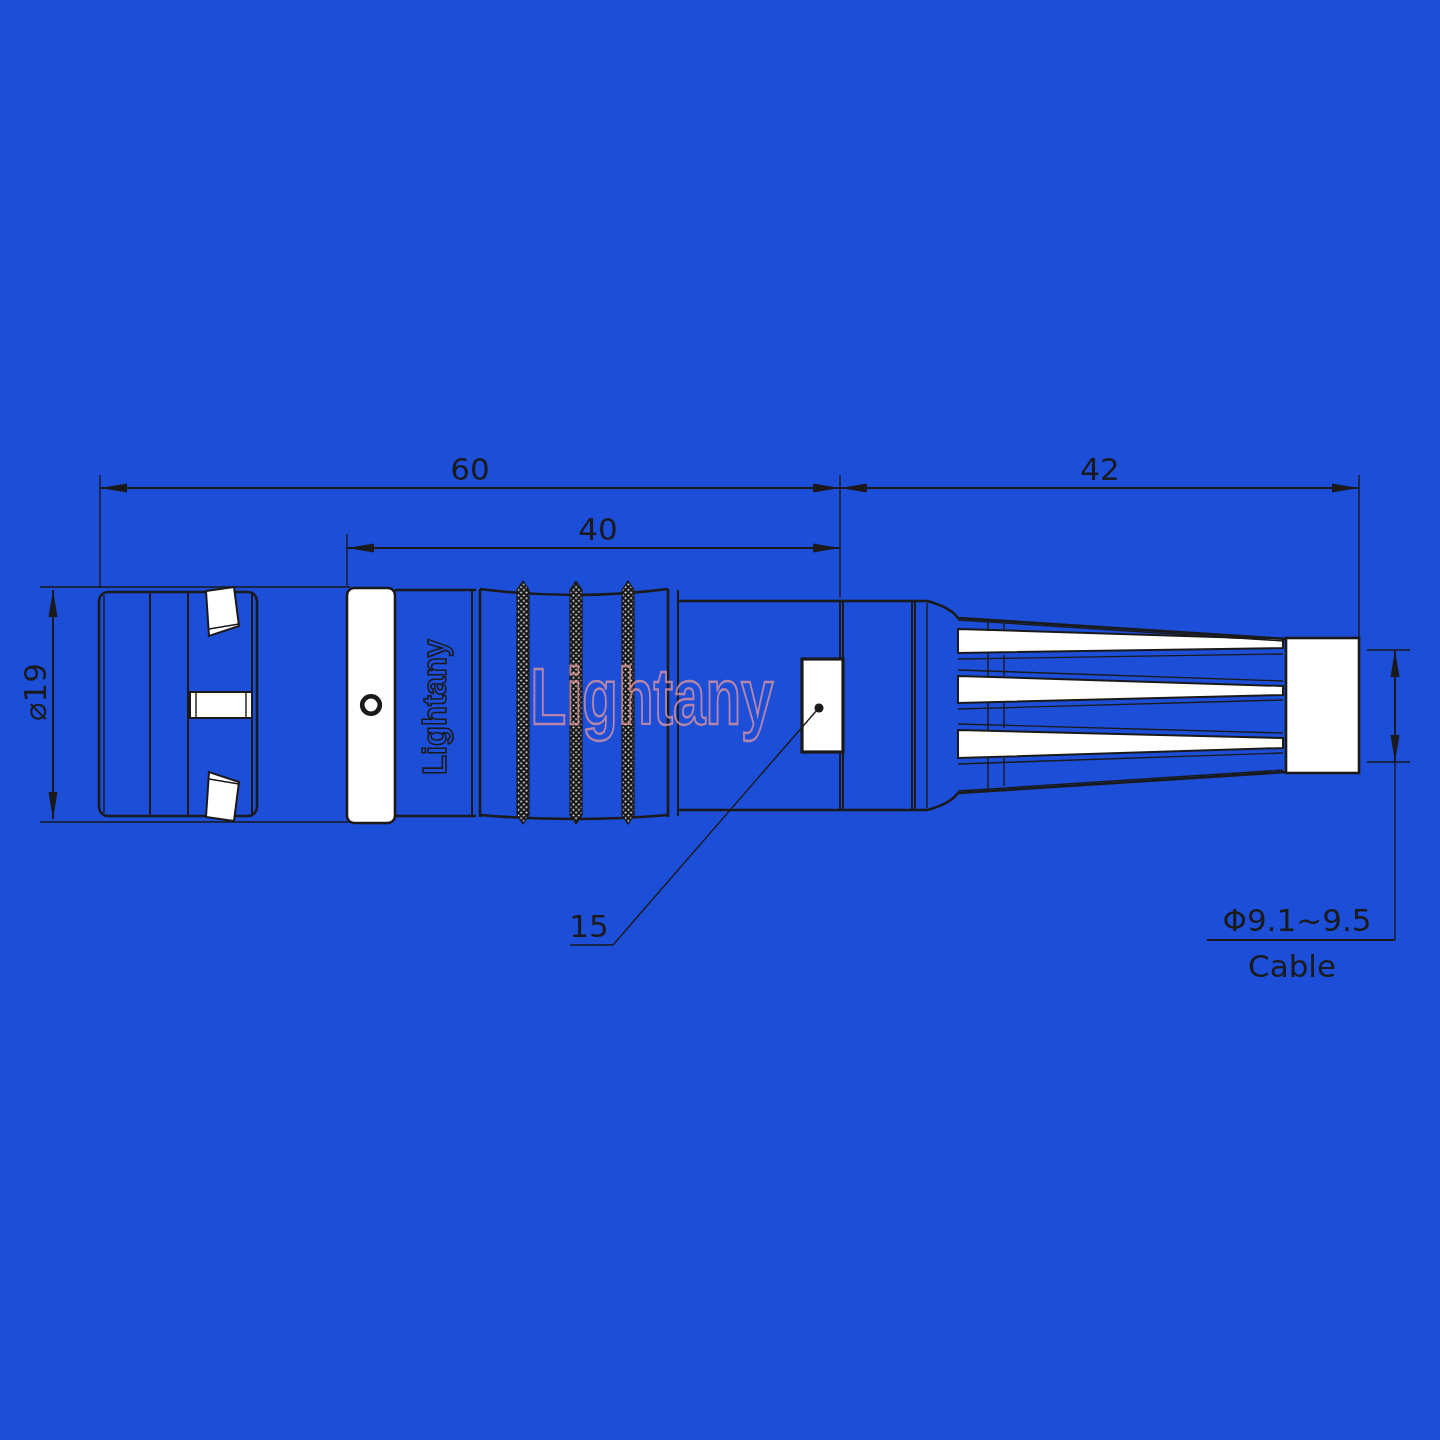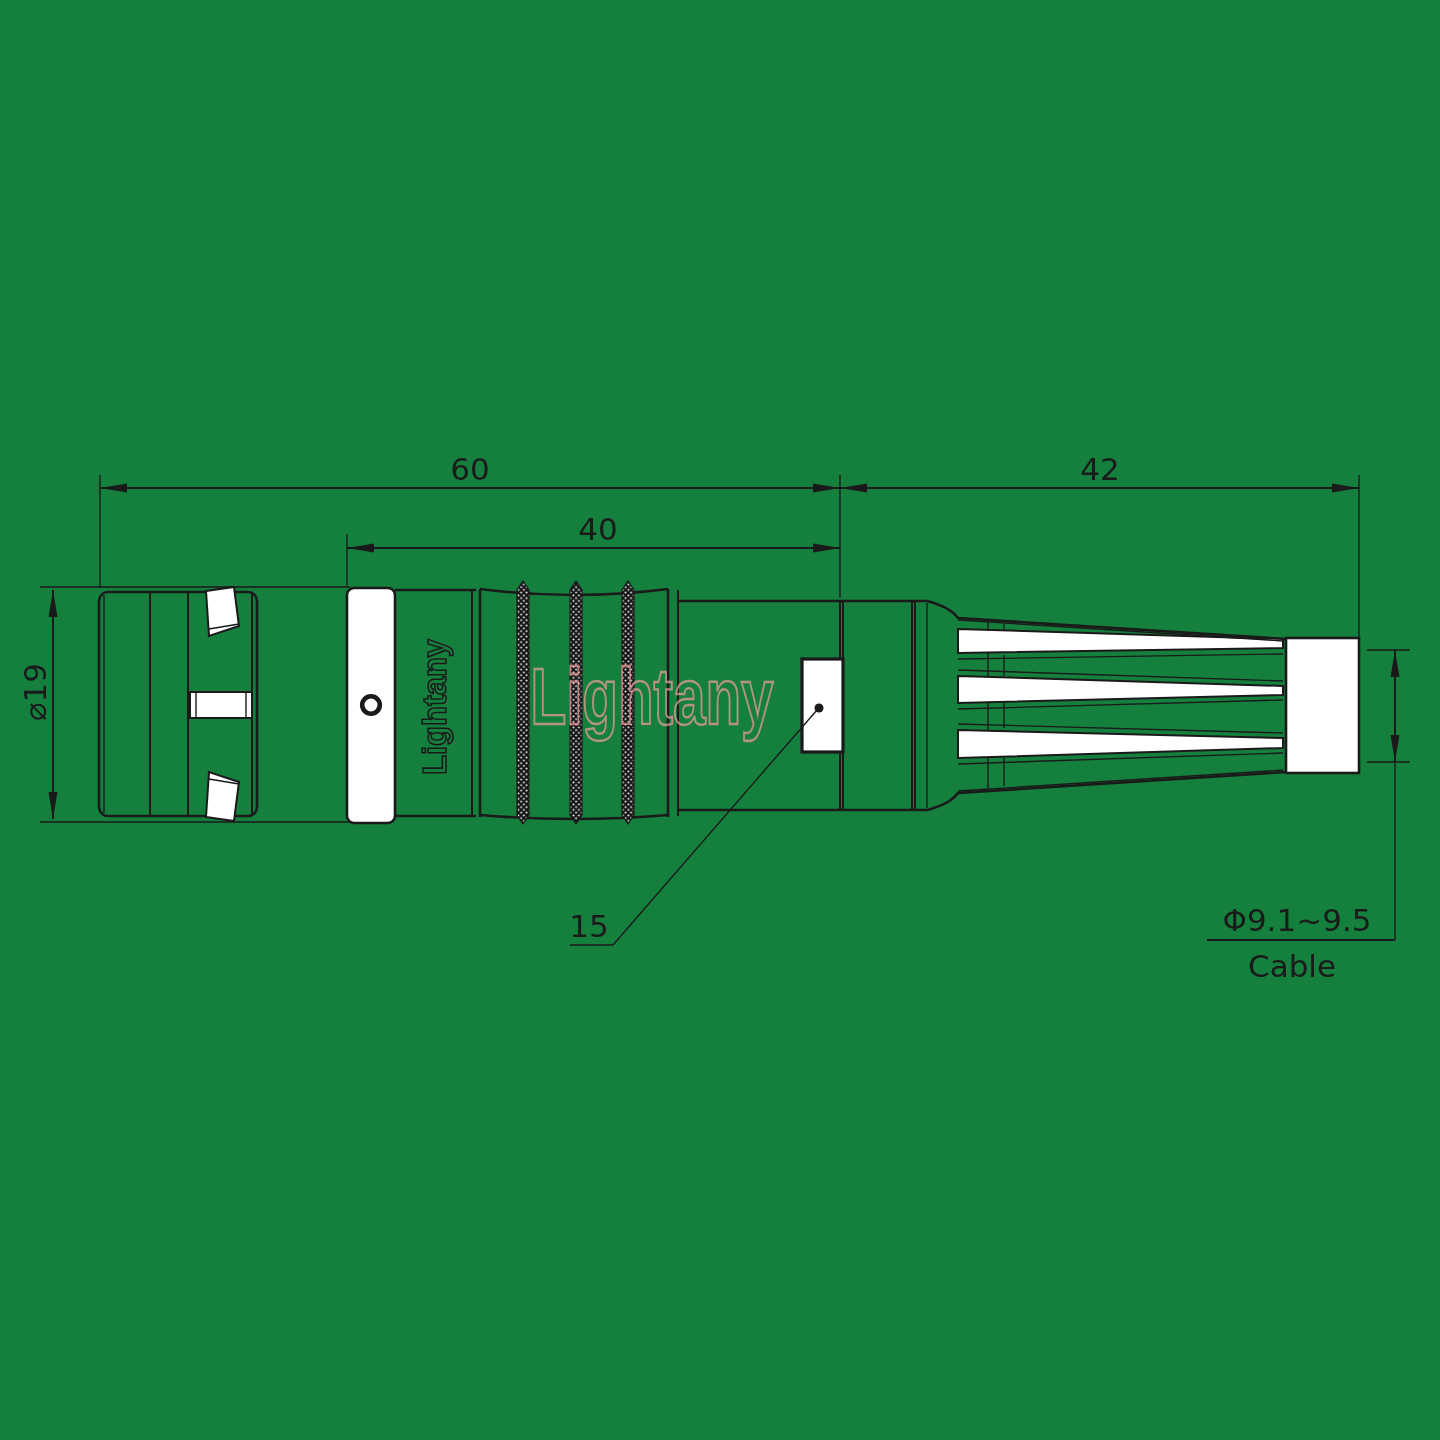--- a/index.html
+++ b/index.html
@@ -5,21 +5,21 @@
 <style>
   html, body {
     margin: 0;
     padding: 0;
     background: #ffffff;
   }
   .stage {
     position: relative;
     width: 1440px;
     height: 1440px;
-    background: #15803d;
+    background: #1d4ed8;
     overflow: hidden;
   }
   svg { display: block; }
   svg text {
     font-family: "DejaVu Sans", sans-serif;
   }
   .dim-text {
     font-size: 31px;
     fill: #1a1a1a;
   }

